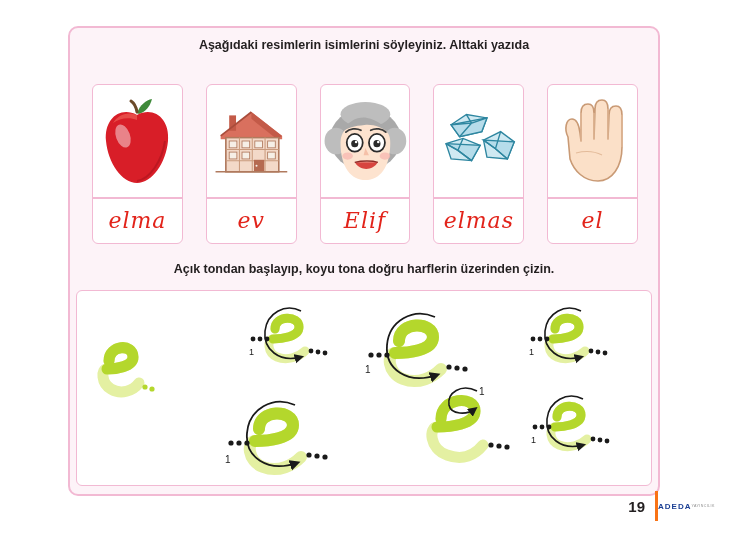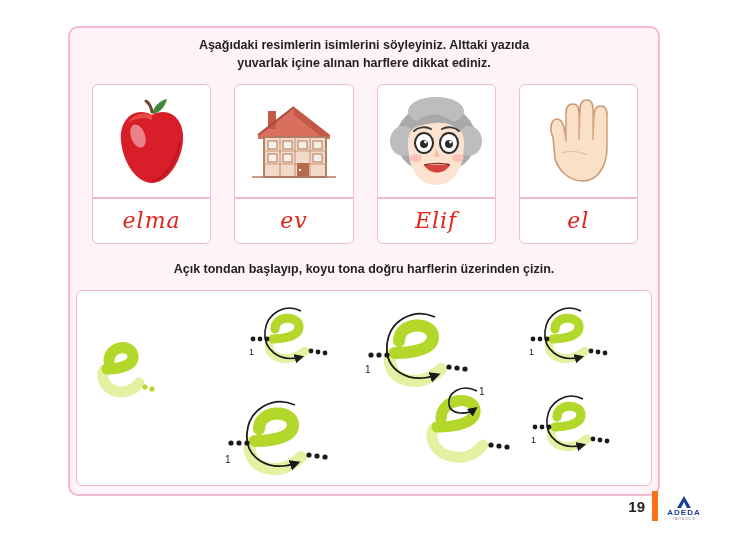--- a/index.html
+++ b/index.html
@@ -116,24 +116,24 @@
     right:85px;bottom:18px;
     font-size:15px;
     color:#231f20;
     font-weight:600;
   }
   .logo{
     position:absolute;
     right:20px;bottom:12px;
     width:52px;height:30px;
     display:flex;
-    flex-direction:column;
+    flex-direction:row;
     align-items:center;
-    justify-content:flex-end;
-    border-left:6px solid #f97316;
+    justify-content:space-between;
+    border-left:3px solid #f97316;
   }
   .logo .nm{
     font-size:8px;
     letter-spacing:1px;
     color:#1b3f94;
     font-weight:700;
   }
   .logo .sub{
     font-size:3.6px;
     letter-spacing:.4px;
@@ -143,21 +143,20 @@
 </head>
 <body>
 
 <div class="page">
 
   <div class="frame"></div>
 
   <div class="sec1">
     <div class="instr1">
       <div>Aşağıdaki resimlerin isimlerini söyleyiniz. Alttaki yazıda</div>
-      <div>yuvarlak içine alınan harflere dikkat ediniz.</div>
     </div>
 
     <div class="cards">
 
       <div class="card">
         <div class="pic">
           <svg width="86" height="100" viewBox="0 0 86 100">
             <path d="M43 22 C46 14 52 9 58 8 C56 16 51 21 45 23 Z" fill="#3f8a3a"></path>
             <path d="M43 21 C42 15 40 12 37 10" stroke="#6b4a2a" stroke-width="3" fill="none" stroke-linecap="round"></path>
             <path d="M43 24 C26 15 10 28 12 50 C14 72 28 92 43 92 C58 92 72 72 74 50 C76 28 60 15 43 24 Z" fill="#d81e28"></path>
@@ -217,20 +216,43 @@
             <path d="M38 74 C44 84 58 84 64 74 Z" fill="#d7443f"></path>
             <path d="M38 74 C46 72 58 72 64 74" stroke="#8e2b27" stroke-width="1.5" fill="none"></path>
             <ellipse cx="30" cy="67" rx="6" ry="4" fill="#f7b9b2" opacity="0.8"></ellipse>
             <ellipse cx="72" cy="67" rx="6" ry="4" fill="#f7b9b2" opacity="0.8"></ellipse>
           </svg>
         </div>
         <div class="divider"></div>
         <div class="word">Elif</div>
       </div>
 
+      <div class="card">
+        <div class="pic">
+          <svg width="104" height="90" viewBox="0 0 104 90">
+            <g stroke="#2e86a0" stroke-width="1.6" fill="#cfe9f2">
+              <path d="M20 26 L38 14 L62 18 L56 34 L30 40 Z"></path>
+              <path d="M20 26 L30 40 L56 34 L62 18 Z" fill="#b6dcea"></path>
+              <path d="M38 14 L44 24 L62 18 M20 26 L44 24 L30 40" fill="none"></path>
+            </g>
+            <g stroke="#2e86a0" stroke-width="1.6" fill="#cfe9f2">
+              <path d="M14 48 L34 42 L54 50 L44 68 L20 66 Z"></path>
+              <path d="M14 48 L28 56 L44 68 L54 50 Z" fill="#b6dcea"></path>
+              <path d="M34 42 L28 56 L14 48 M28 56 L44 68" fill="none"></path>
+            </g>
+            <g stroke="#2e86a0" stroke-width="1.6" fill="#cfe9f2">
+              <path d="M58 44 L78 34 L94 46 L86 66 L62 64 Z"></path>
+              <path d="M58 44 L72 54 L86 66 L94 46 Z" fill="#b6dcea"></path>
+              <path d="M78 34 L72 54 L58 44 M72 54 L86 66" fill="none"></path>
+            </g>
+          </svg>
+        </div>
+        <div class="divider"></div>
+        <div class="word">elmas</div>
+      </div>
 
       <div class="card">
         <div class="pic">
           <svg width="86" height="104" viewBox="0 0 86 104">
             <path d="M18 48 C14 40 16 30 22 30 C27 30 29 36 30 44 L31 52
                      L31 24 C31 18 34 15 38 15 C42 15 44 18 44 24 L44 50
                      L45 20 C45 14 48 11 52 11 C56 11 58 14 58 20 L58 50
                      L59 26 C59 20 62 17 66 17 C70 17 72 20 72 26 L72 58
                      C72 78 62 92 48 92 C34 92 24 82 20 70 Z" fill="#fbe0c8" stroke="#c99a75" stroke-width="1.6" stroke-linejoin="round"></path>
             <path d="M31 52 L31 24 M44 50 L44 24 M58 50 L58 20 M72 58 L72 26" stroke="#e3bb9a" stroke-width="1.1" fill="none"></path>

